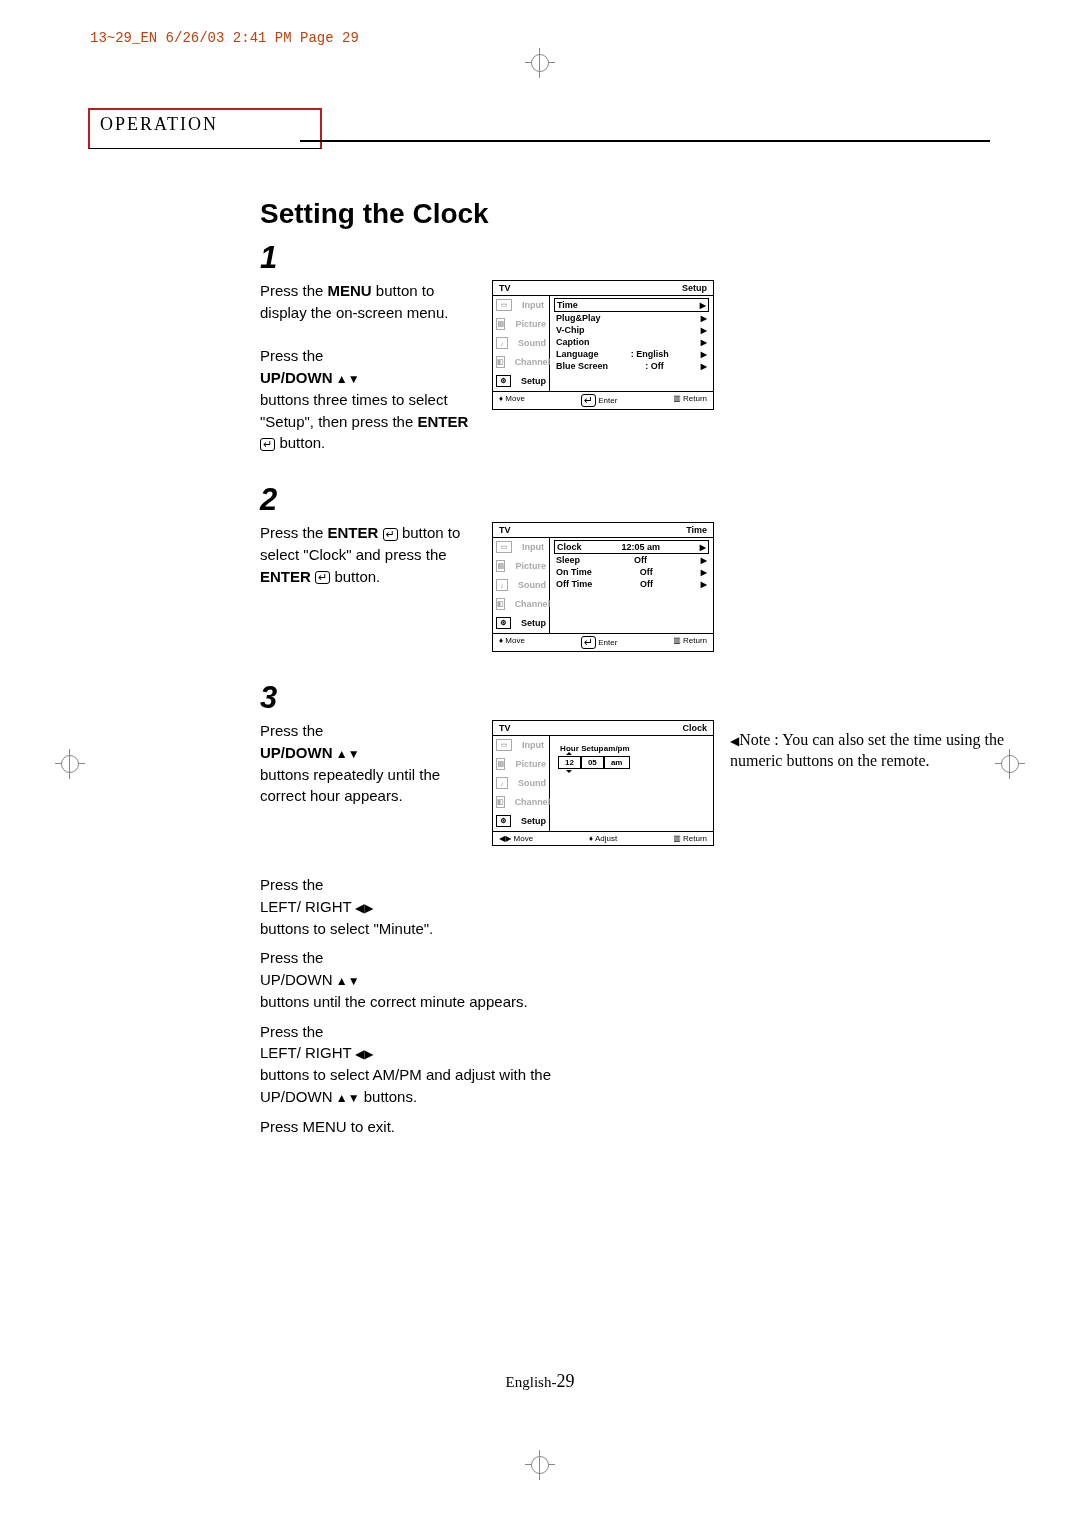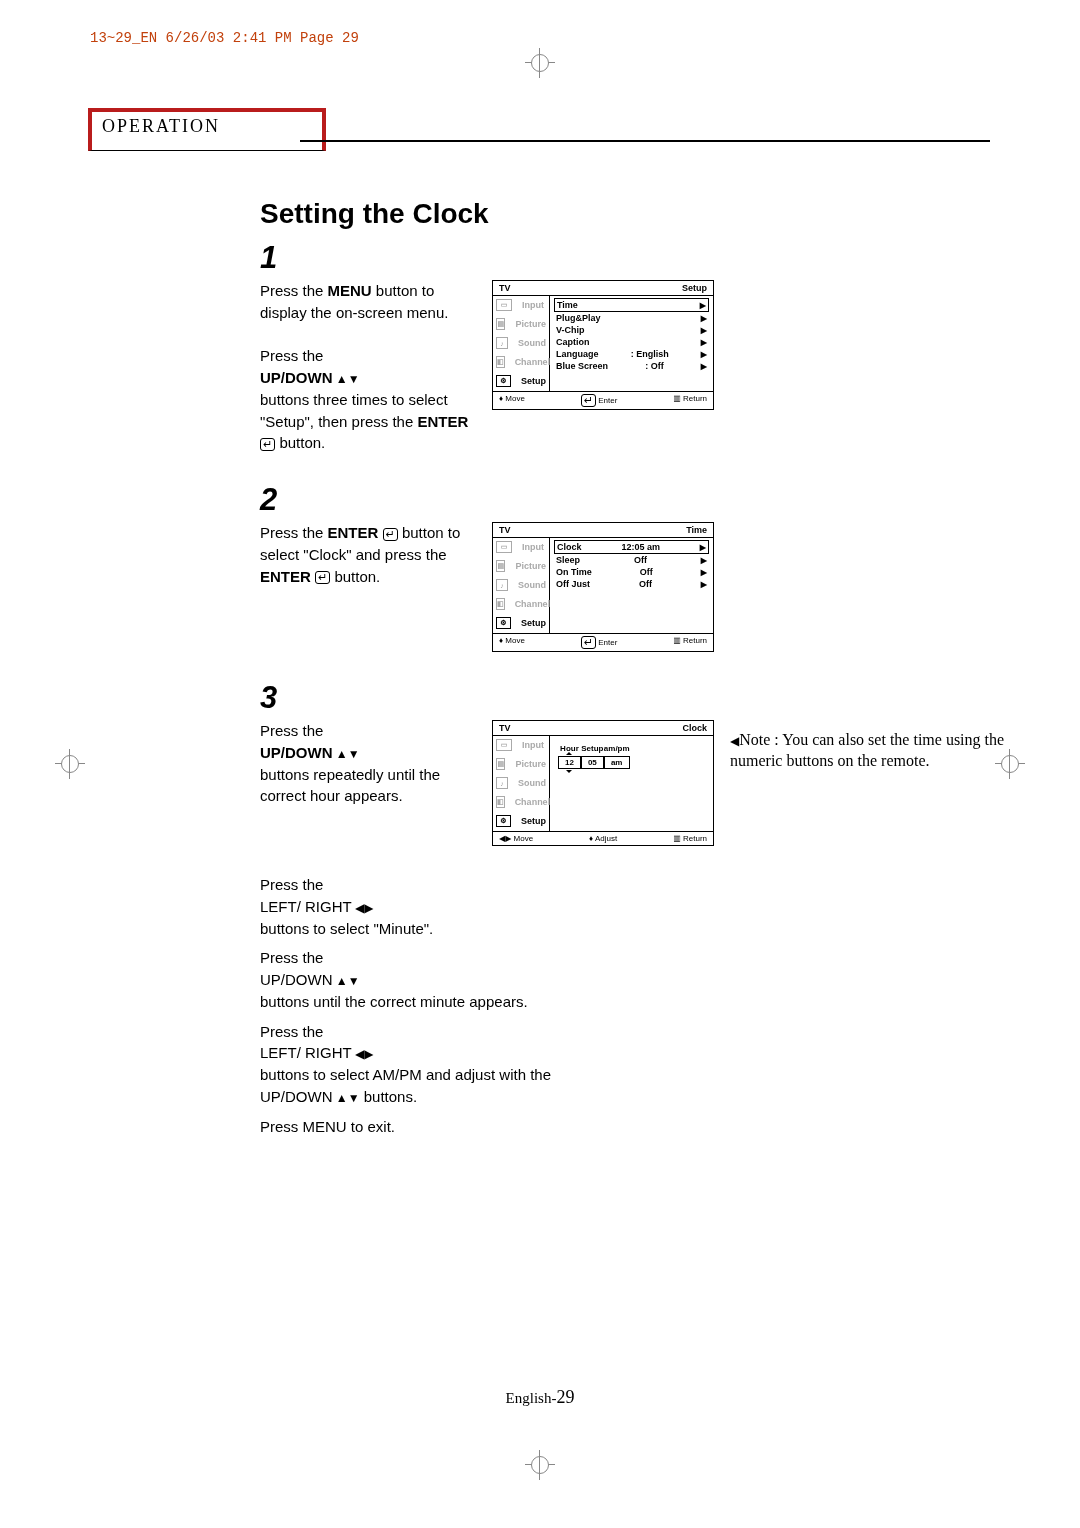--- a/index.html
+++ b/index.html
@@ -57,21 +57,21 @@
     border-radius: 50%;
     top: 6px; left: 6px;
     background: #fff;
   }
   .section-box {
     position: absolute;
     left: 88px;
     top: 108px;
     width: 210px;
     height: 32px;
-    border: 4px solid #b91c1c;
+    border: 2px solid #b91c1c;
     border-bottom: 1px solid #000;
     font-family: "Times New Roman", serif;
     font-variant: small-caps;
     font-size: 18px;
     letter-spacing: 2px;
     padding: 4px 10px 2px 10px;
   }
   .section-bar {
     position: absolute;
     left: 300px;
@@ -236,21 +236,21 @@
   .step3-extra {
     font-family: Arial, sans-serif;
     font-size: 15px;
     line-height: 1.45;
     width: 300px;
   }
   .step3-extra p { margin: 0 0 8px 0; }
   .footer-pg {
     position: absolute;
     left: 50%;
-    bottom: 120px;
+    bottom: 136px;
     transform: translateX(-50%);
     font-family: "Times New Roman", serif;
     font-size: 15px;
   }
   .footer-pg .pg { font-size: 18px; }
 </style>
 </head>
 <body>
 
 <div class="page">
@@ -408,21 +408,21 @@
                   <span>Sleep</span>
                   <span>Off</span>
                   <span class="arrow">▶</span>
                 </div>
               <div class="osd-row">
                   <span>On Time</span>
                   <span>Off</span>
                   <span class="arrow">▶</span>
                 </div>
               <div class="osd-row">
-                  <span>Off Just</span>
+                  <span>Off Time</span>
                   <span>Off</span>
                   <span class="arrow">▶</span>
                 </div>
             </div>
           </div>
           <div class="osd-footer">
             <span>♦ <span>Move</span></span>
             <span><span class="enter-icon">↵</span> <span>Enter</span></span>
             <span>▥ <span>Return</span></span>
           </div>

